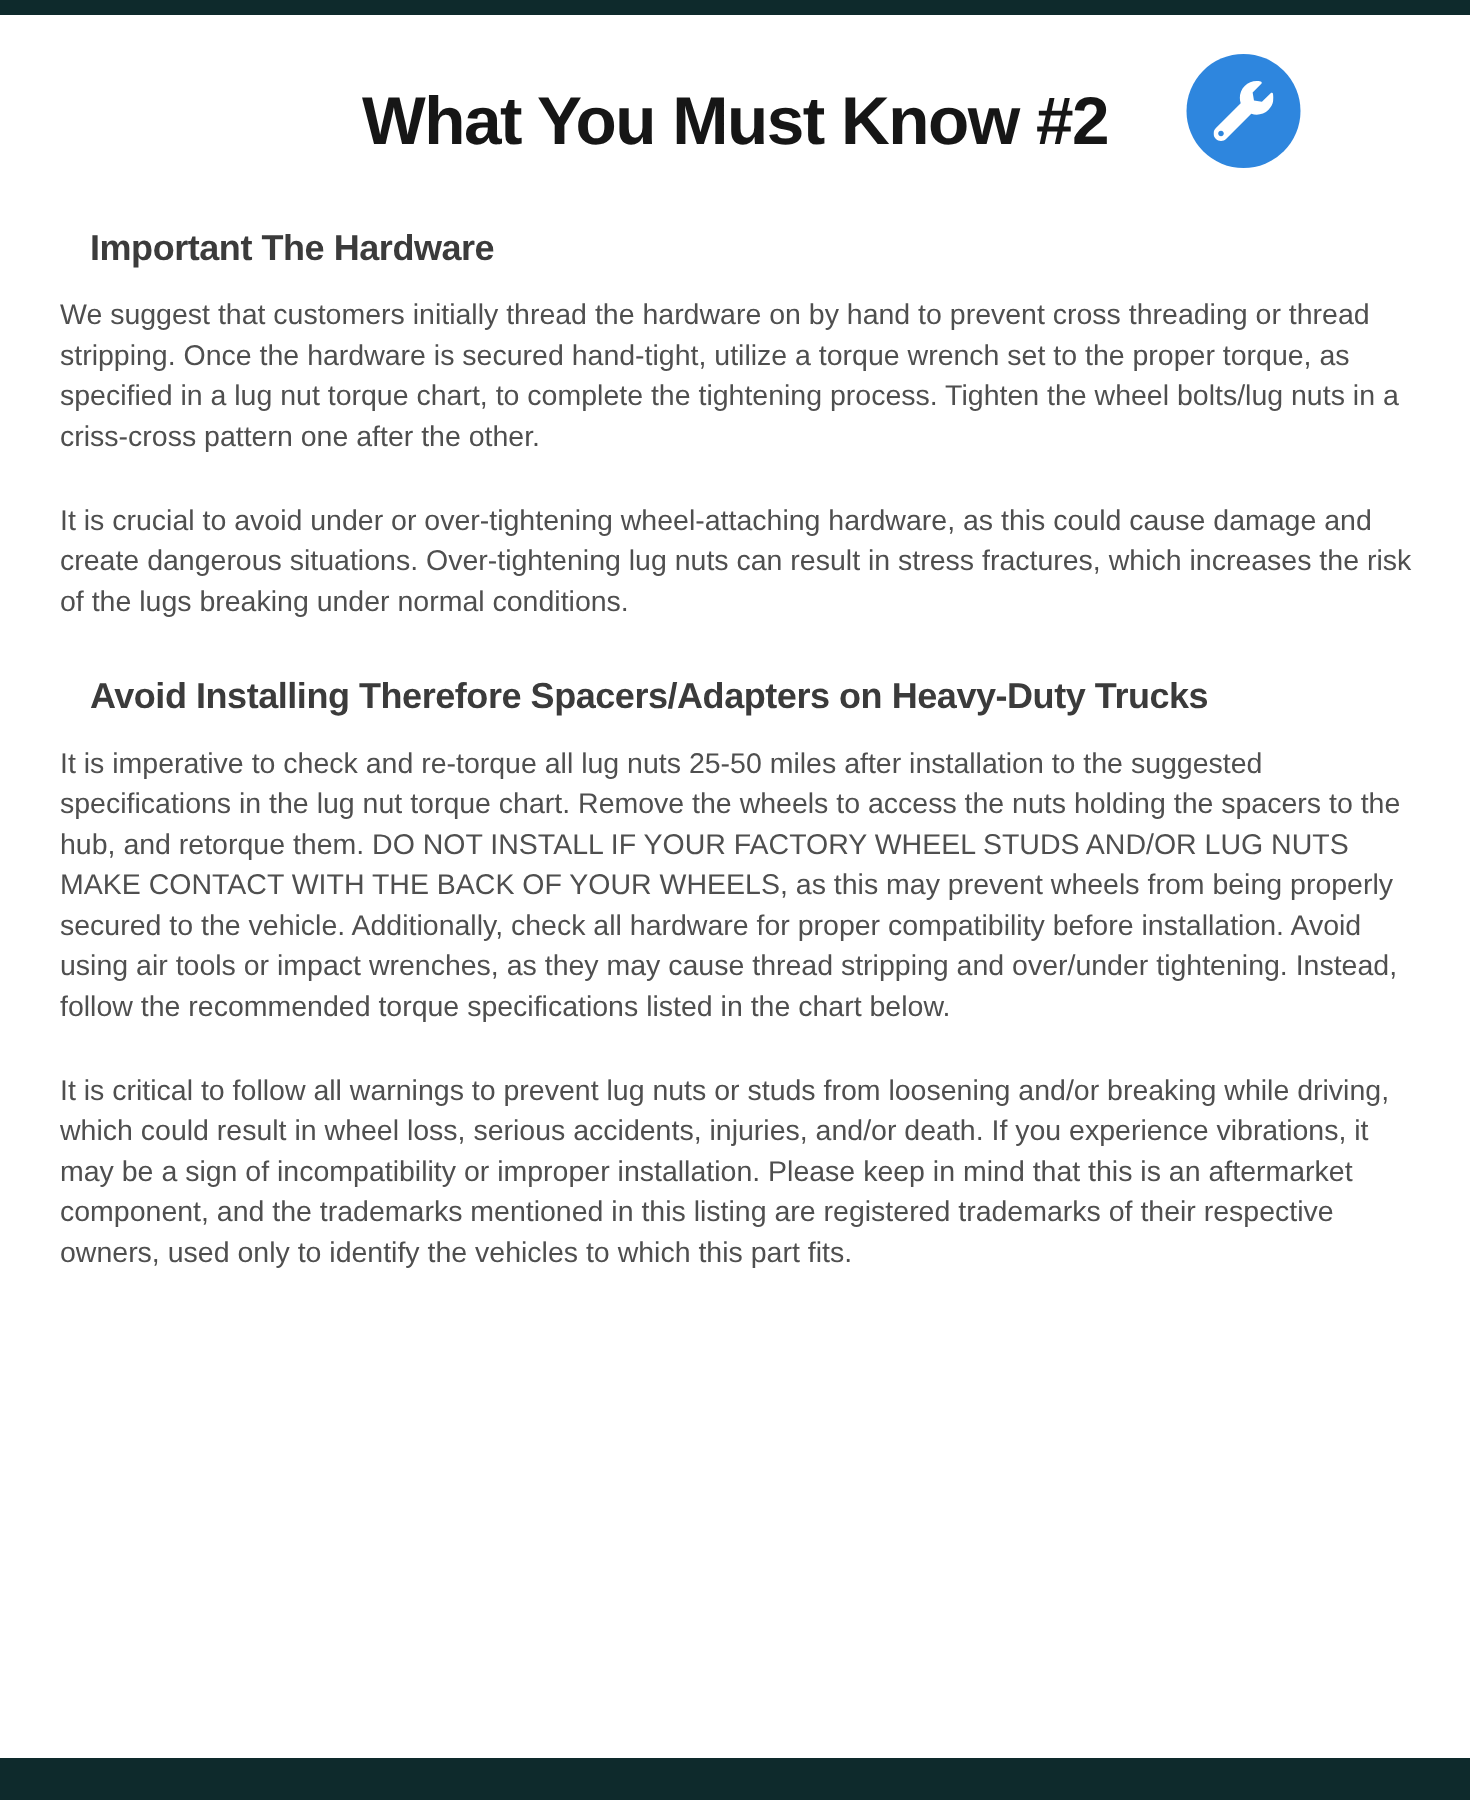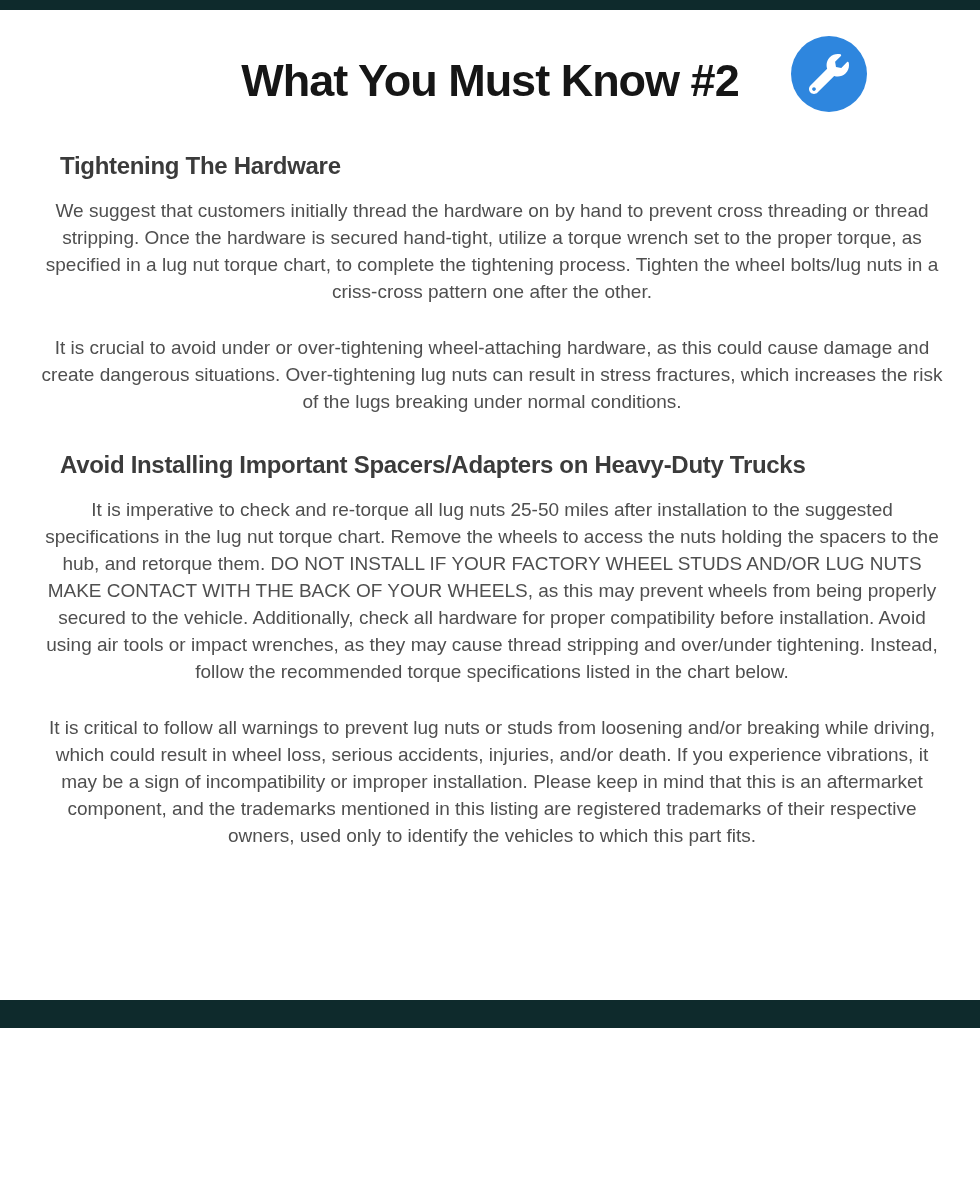--- a/index.html
+++ b/index.html
@@ -8,21 +8,21 @@
     --title-text:#161616;
     --heading-text:#3b3b3b;
     --body-text:#4f4f4f;
     --page-bg:#ffffff;
   }
   *{box-sizing:border-box;margin:0;padding:0;}
   html,body{background:#ffffff;}
   .page{
     position:relative;
     width:980px;
-    height:1028px;
+    height:1200px;
     margin:0 auto;
     background:var(--page-bg);
     font-family:"Liberation Sans", sans-serif;
     overflow:hidden;
   }
   .edge-bar{
     position:absolute;left:0;width:100%;
     background:var(--bar-dark);
   }
   .edge-bar.top{top:0;height:10px;}
@@ -66,21 +66,20 @@
     letter-spacing:-0.3px;
     color:var(--heading-text);
   }
   .screwdriver{width:30px;height:30px;flex:0 0 auto;margin-top:4px;}
   .content p{
     font-size:19px;
     line-height:27px;
     color:var(--body-text);
     margin:4px 0 29px 4px;
     max-width:912px;
-    text-align:center;
   }
   .section{margin:0;}
   .section.first .section-heading{margin-top:28px;}
 </style>
 </head>
 <body>
 
 <div class="page">
   <div class="edge-bar top"></div>
 
@@ -90,29 +89,29 @@
       <svg viewBox="0 0 512 512" aria-hidden="true">
         <path d="M507.73 109.1c-2.24-9.03-13.54-12.09-20.12-5.51l-74.36 74.36-67.88-11.31-11.31-67.88 74.36-74.36c6.62-6.62 3.43-17.9-5.66-20.16-47.38-11.74-99.55.91-136.58 37.93-39.64 39.64-50.55 97.1-34.05 147.2L18.74 402.76c-24.99 24.99-24.99 65.51 0 90.5 24.99 24.99 65.51 24.99 90.5 0l213.21-213.21c50.12 16.71 107.47 5.68 147.37-34.22 37.07-37.07 49.7-89.32 37.91-136.73zM64 472c-13.25 0-24-10.75-24-24 0-13.26 10.75-24 24-24s24 10.74 24 24c0 13.25-10.75 24-24 24z"></path>
       </svg>
     </span>
   </header>
 
   <main class="content">
 
     <section class="section first">
       <div class="section-heading">
-        <h2>Tightening The Hardware</h2>
+        <h2>Important The Hardware</h2>
       </div>
       <p>We suggest that customers initially thread the hardware on by hand to prevent cross threading or thread stripping. Once the hardware is secured hand-tight, utilize a torque wrench set to the proper torque, as specified in a lug nut torque chart, to complete the tightening process. Tighten the wheel bolts/lug nuts in a criss-cross pattern one after the other.</p>
       <p>It is crucial to avoid under or over-tightening wheel-attaching hardware, as this could cause damage and create dangerous situations. Over-tightening lug nuts can result in stress fractures, which increases the risk of the lugs breaking under normal conditions.</p>
     </section>
 
     <section class="section">
       <div class="section-heading">
-        <h2>Avoid Installing Important Spacers/Adapters on Heavy-Duty Trucks</h2>
+        <h2>Avoid Installing Therefore Spacers/Adapters on Heavy-Duty Trucks</h2>
       </div>
     </section>
 
     <section class="section">
       <p>It is imperative to check and re-torque all lug nuts 25-50 miles after installation to the suggested specifications in the lug nut torque chart. Remove the wheels to access the nuts holding the spacers to the hub, and retorque them. DO NOT INSTALL IF YOUR FACTORY WHEEL STUDS AND/OR LUG NUTS MAKE CONTACT WITH THE BACK OF YOUR WHEELS, as this may prevent wheels from being properly secured to the vehicle. Additionally, check all hardware for proper compatibility before installation. Avoid using air tools or impact wrenches, as they may cause thread stripping and over/under tightening. Instead, follow the recommended torque specifications listed in the chart below.</p>
       <p>It is critical to follow all warnings to prevent lug nuts or studs from loosening and/or breaking while driving, which could result in wheel loss, serious accidents, injuries, and/or death. If you experience vibrations, it may be a sign of incompatibility or improper installation. Please keep in mind that this is an aftermarket component, and the trademarks mentioned in this listing are registered trademarks of their respective owners, used only to identify the vehicles to which this part fits.</p>
     </section>
 
   </main>
 

